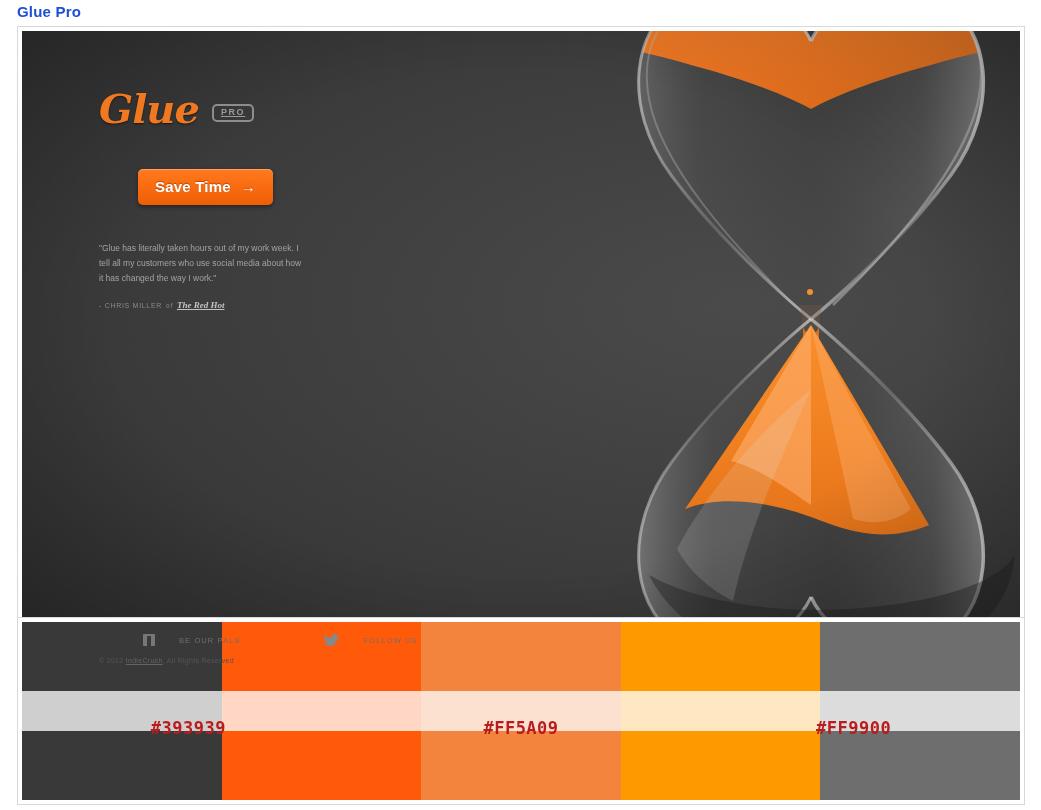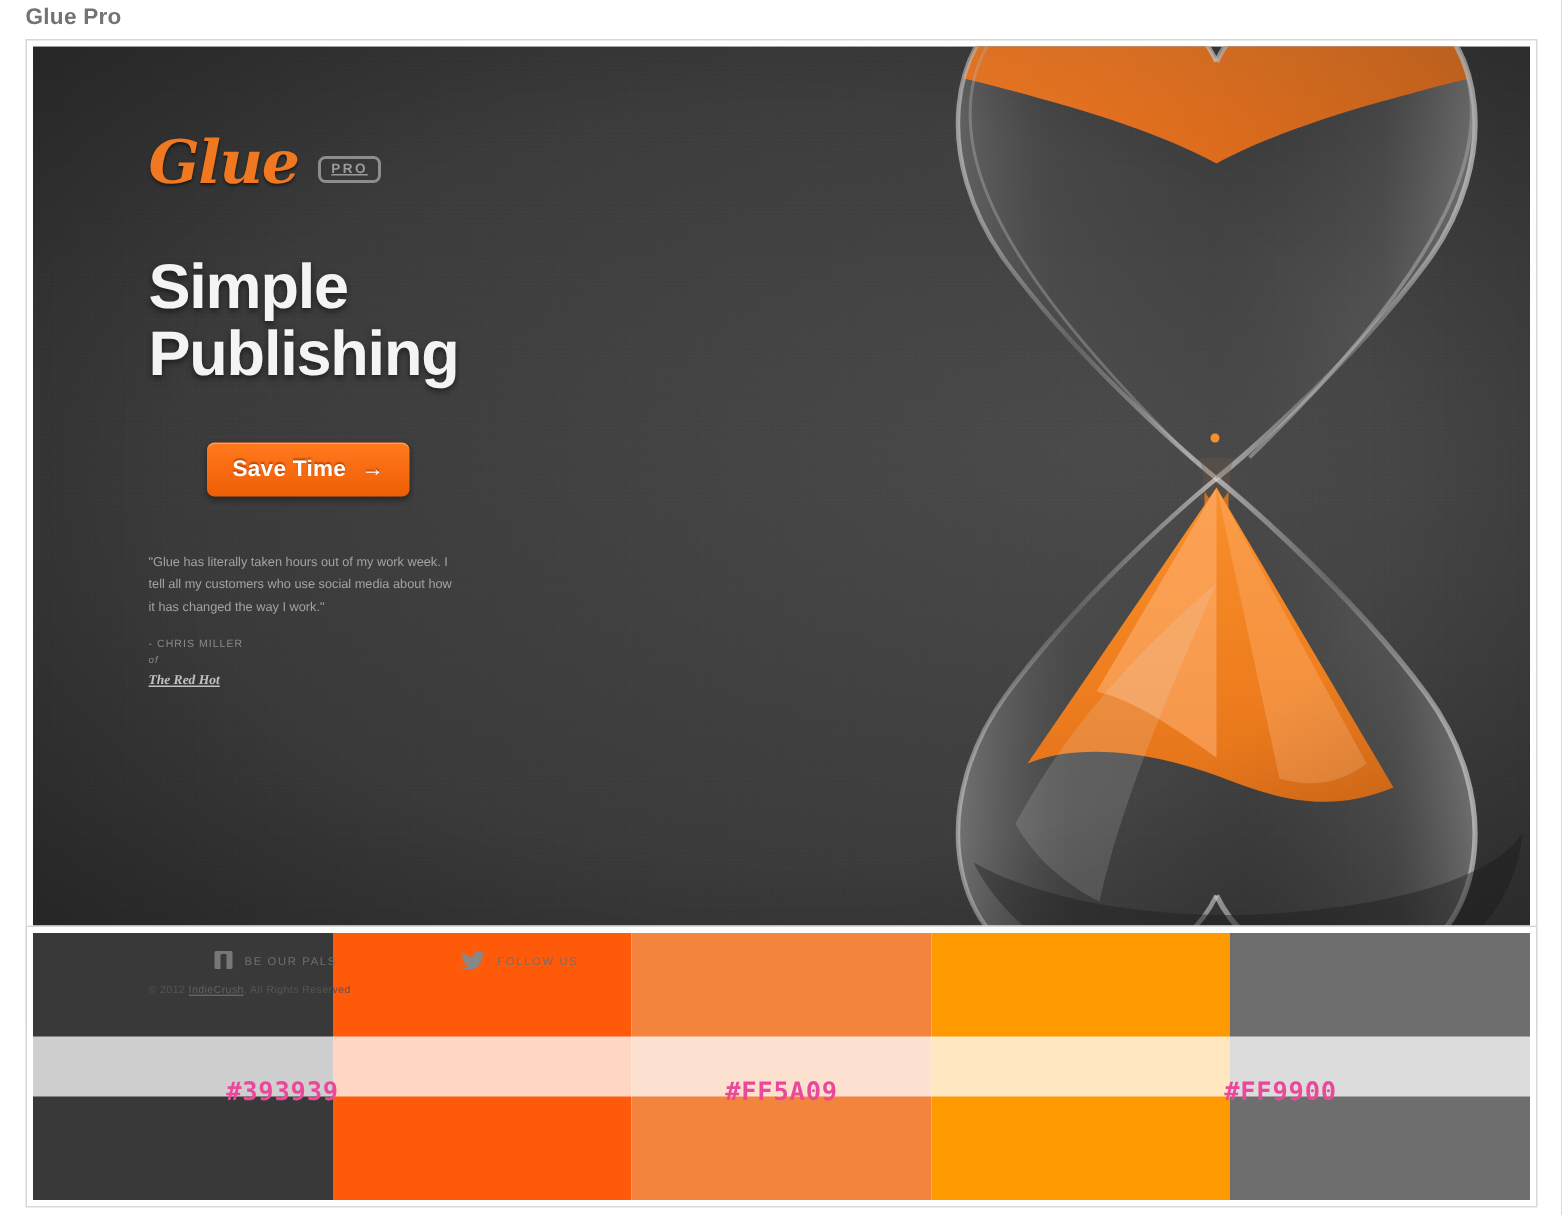--- a/index.html
+++ b/index.html
@@ -19,21 +19,21 @@
     background: #ffffff;
   }
 
   
   .page-title {
     position: absolute;
     left: 17px;
     top: 3px;
     font-size: 15px;
     font-weight: bold;
-    color: #737373;
+    color: #1d4ed8;
     letter-spacing: 0.2px;
   }
 
   
   .panel {
     position: absolute;
     background: #ffffff;
     border: 1px solid #d8d8d8;
     padding: 4px;
   }
@@ -177,21 +177,20 @@
     margin-bottom: 14px;
   }
 
   .quote-attrib {
     font-size: 7px;
     letter-spacing: 0.7px;
     color: #8a8a8a;
     display: flex;
     align-items: baseline;
     gap: 4px;
-    flex-direction: column;
   }
   .quote-attrib-name { text-transform: uppercase; }
   .quote-attrib-of { font-style: italic; font-size: 6.5px; }
   .quote-attrib-src {
     font-family: "Liberation Serif", serif;
     font-style: italic;
     font-weight: bold;
     font-size: 9px;
     color: #c2c2c2;
     text-decoration: underline;
@@ -210,21 +209,21 @@
   .social-row {
     display: flex;
     align-items: center;
     gap: 38px;
     margin-bottom: 11px;
   }
 
   .social-link {
     display: flex;
     align-items: center;
-    gap: 8px;
+    gap: 24px;
     font-size: 7.5px;
     letter-spacing: 1.1px;
     color: #6f6f6f;
     text-transform: uppercase;
     cursor: pointer;
     padding-left: 44px;
   }
 
   .icon-fb {
     width: 12px; height: 12px;
@@ -280,21 +279,21 @@
     background: rgba(255,255,255,0.76);
     align-items: center;
   }
 
   .swatch-label {
     flex: 1 1 0;
     text-align: center;
     font-family: "DejaVu Sans Mono", monospace;
     font-size: 17px;
     font-weight: bold;
-    color: #ec4899;
+    color: #b91c1c;
     letter-spacing: 0.5px;
     margin-top: 34px;
   }
 </style>
 </head>
 <body>
 
 <div class="page">
 
   <div class="page-title">Glue Pro</div>
@@ -386,24 +385,20 @@
 
         <div class="hero-vignette"></div>
 
         <div class="hero-content">
 
           <div class="logo-row">
             <span class="logo-glue">Glue</span>
             <span class="logo-pro">PRO</span>
           </div>
 
-          <h1 class="headline">
-            <span class="headline-line">Simple</span>
-            <span class="headline-line">Publishing</span>
-          </h1>
 
           <button class="cta-button">
             <span>Save Time</span>
             <span class="cta-arrow">→</span>
           </button>
 
           <p class="quote">"Glue has literally taken hours out of my work week. I tell all my customers who use social media about how it has changed the way I work."</p>
 
           <div class="quote-attrib">
             <span class="quote-attrib-name">- Chris Miller</span>

